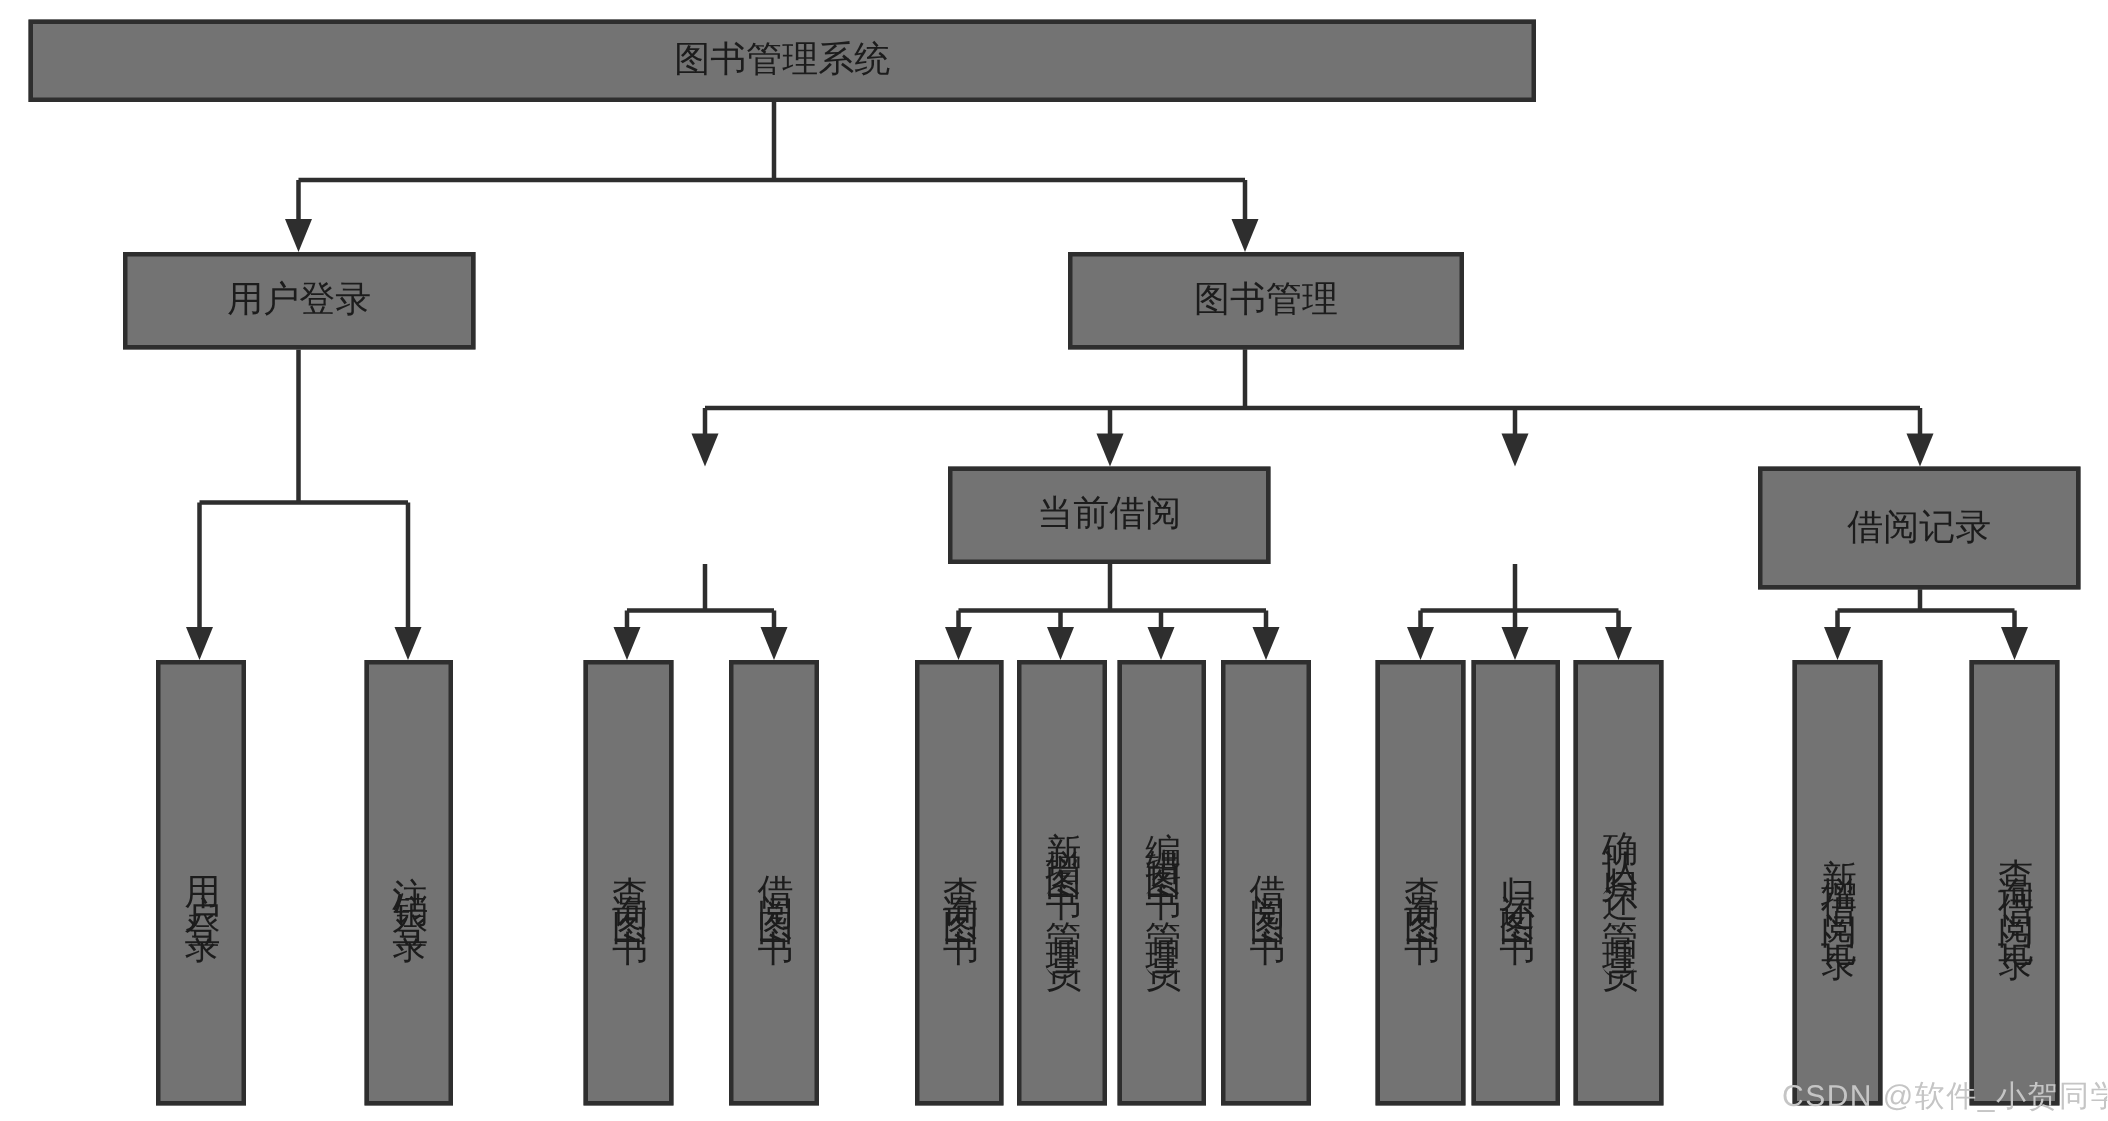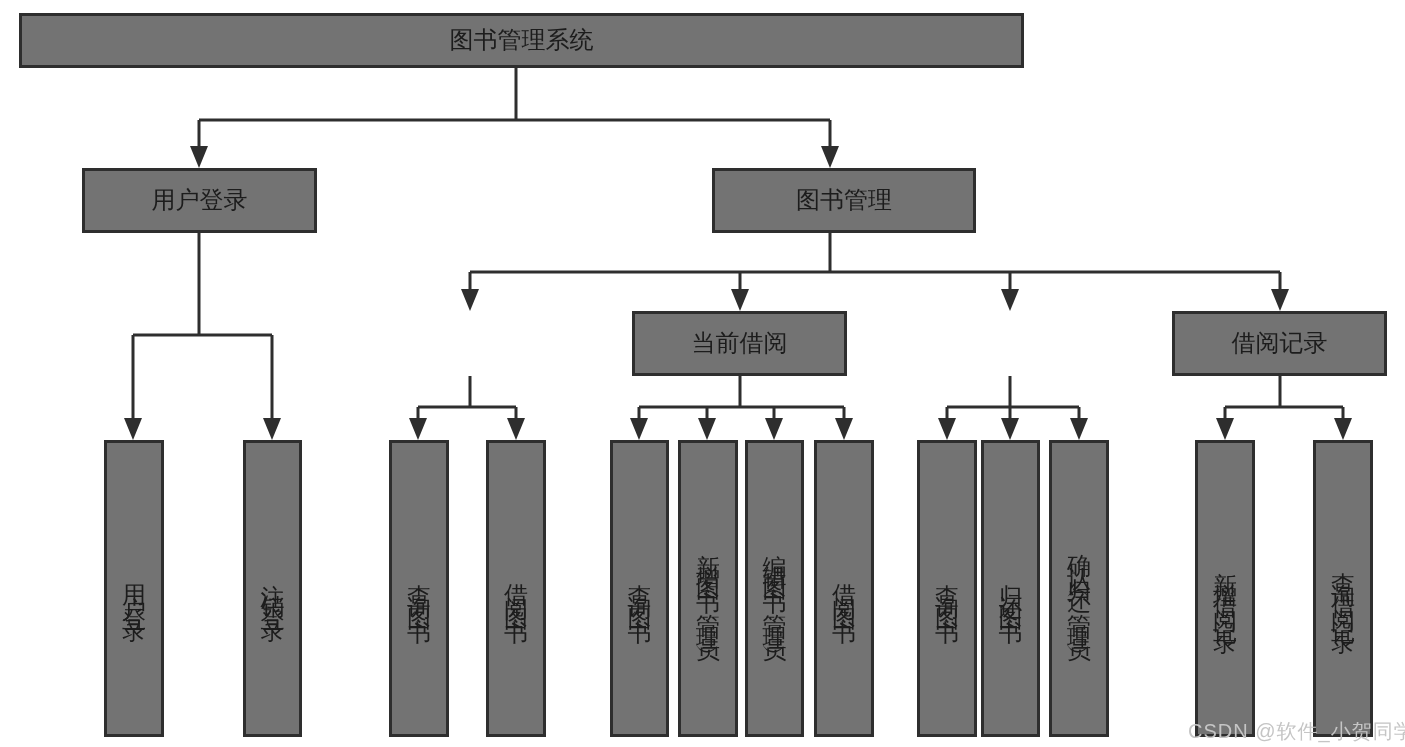--- a/index.html
+++ b/index.html
@@ -68,21 +68,21 @@
     <polygon class="ah" points="1216,418 1234,418 1225,440"></polygon>
     <polygon class="ah" points="1334,418 1352,418 1343,440"></polygon>
   </svg>
 
   <div class="box" style="left:19px;top:13px;width:1005px;height:55px">图书管理系统</div>
 
   <div class="box" style="left:82px;top:168px;width:235px;height:65px">用户登录</div>
   <div class="box" style="left:712px;top:168px;width:264px;height:65px">图书管理</div>
 
   <div class="box" style="left:632px;top:311px;width:215px;height:65px">当前借阅</div>
-  <div class="box" style="left:1172px;top:311px;width:215px;height:65px">借阅记录</div>
+  <div class="box" style="left:1172px;top:311px;width:215px;height:82px">借阅记录</div>
 
   <div class="box vbox" style="left:104px;top:440px;width:60px;height:297px">用户登录</div>
   <div class="box vbox" style="left:243px;top:440px;width:59px;height:297px">注销登录</div>
 
   <div class="box vbox" style="left:389px;top:440px;width:60px;height:297px">查询图书</div>
   <div class="box vbox" style="left:486px;top:440px;width:60px;height:297px">借阅图书</div>
 
   <div class="box vbox" style="left:610px;top:440px;width:59px;height:297px">查询图书</div>
   <div class="box vbox" style="left:678px;top:440px;width:60px;height:297px">新增图书（管理员）</div>
   <div class="box vbox" style="left:745px;top:440px;width:59px;height:297px">编辑图书（管理员）</div>

